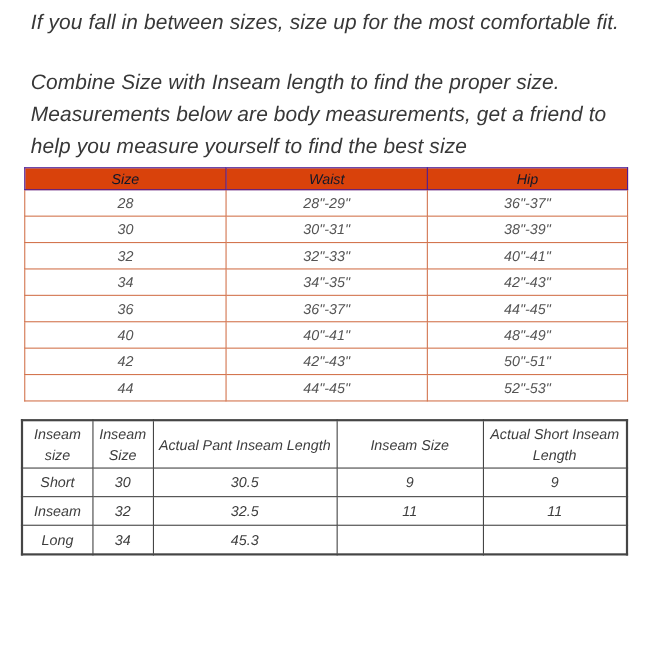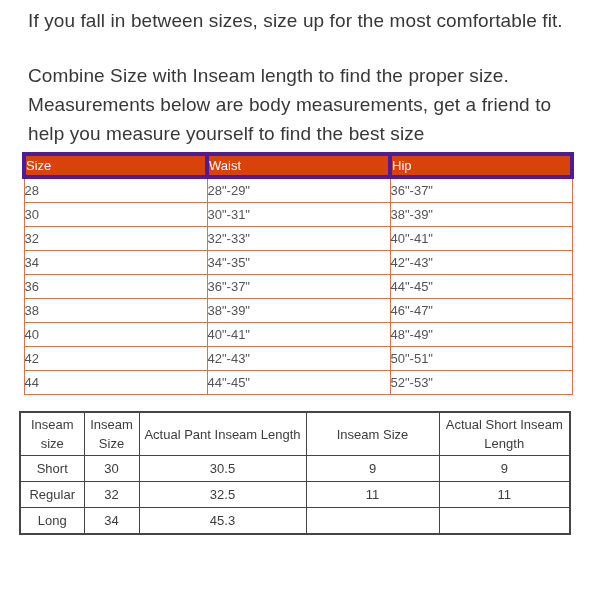--- a/index.html
+++ b/index.html
@@ -1,40 +1,40 @@
 <!DOCTYPE html>
 <html><head>
 <meta charset="utf-8">
 <style>
   html,body{margin:0;padding:0;}
   body{
     width:600px;height:600px;overflow:hidden;background:#ffffff;
     font-family:"Liberation Sans", sans-serif;
   }
-  .page{padding-top:6px;}
+  .page{padding-top:6px;font-style:italic;}
   .para{
     margin:0 0 26px 28px;width:545px;
     font-size:19px;line-height:29px;color:#383838;letter-spacing:0.1px;
   }
   .para.second{margin-bottom:4px;}
 
   
   table.size-table{
     margin-left:22px;width:548px;
     border-collapse:collapse;table-layout:fixed;
   }
   .size-table th{
     background:#d9420b;
-    border:4px solid #4c1d95;
-    color:#ffffff;font-weight:400;font-size:13px;
-    height:19px;padding:0;text-align:left;
+    border:1px solid #4c1d95;
+    color:#0f172a;font-weight:400;font-size:13px;
+    height:19px;padding:0;text-align:center;
   }
   .size-table td{
     border:1px solid #d3754f;
-    font-size:13px;color:#545454;
+    font-size:13px;color:#545454;text-align:center;
     height:23px;padding:0;background:#ffffff;
   }
 
   
   table.inseam-table{
     margin-left:19px;margin-top:16px;width:552px;
     border-collapse:collapse;table-layout:fixed;
     border:2px solid #454545;
   }
   .inseam-table th,.inseam-table td{
@@ -88,25 +88,20 @@
         <td>34</td>
         <td>34"-35"</td>
         <td>42"-43"</td>
       </tr>
       <tr>
         <td>36</td>
         <td>36"-37"</td>
         <td>44"-45"</td>
       </tr>
       <tr>
-        <td>38</td>
-        <td>38"-39"</td>
-        <td>46"-47"</td>
-      </tr>
-      <tr>
         <td>40</td>
         <td>40"-41"</td>
         <td>48"-49"</td>
       </tr>
       <tr>
         <td>42</td>
         <td>42"-43"</td>
         <td>50"-51"</td>
       </tr>
       <tr>
@@ -136,21 +131,21 @@
     </thead>
     <tbody>
       <tr>
         <td>Short</td>
         <td>30</td>
         <td>30.5</td>
         <td>9</td>
         <td>9</td>
       </tr>
       <tr>
-        <td>Regular</td>
+        <td>Inseam</td>
         <td>32</td>
         <td>32.5</td>
         <td>11</td>
         <td>11</td>
       </tr>
       <tr>
         <td>Long</td>
         <td>34</td>
         <td>45.3</td>
         <td></td>

